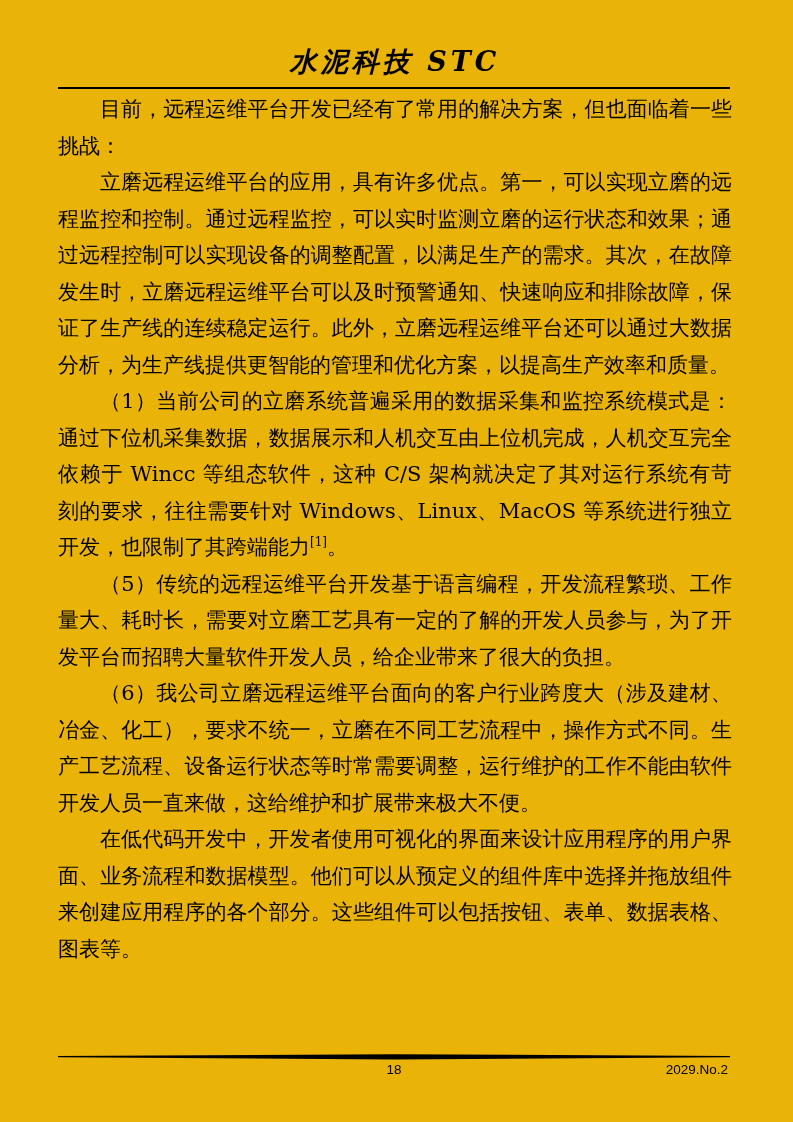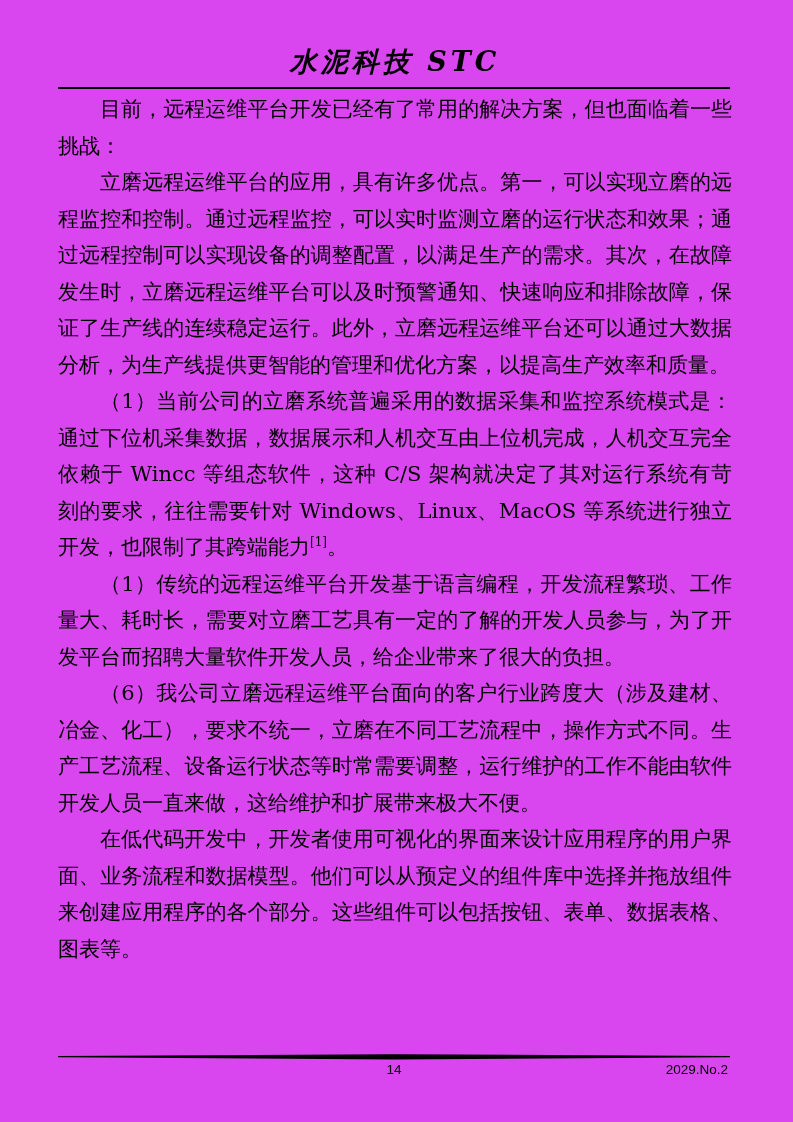--- a/index.html
+++ b/index.html
@@ -2,21 +2,21 @@
 <html><head>
 <meta charset="utf-8">
 <style>
   * { margin: 0; padding: 0; box-sizing: border-box; }
   html, body { background: #e8e8e8; }
   .page {
     position: relative;
     width: 793px;
     height: 1122px;
     margin: 0 auto;
-    background: #d946ef;
+    background: #eab308;
     color: #000000;
     overflow: hidden;
   }
   .header {
     position: absolute;
     top: 44px;
     left: 58px;
     width: 674px;
     text-align: center;
   }
@@ -96,29 +96,29 @@
   <div class="header">
     <span class="journal-title">水泥科技 STC</span>
   </div>
 
   <div class="header-rule"></div>
 
   <div class="body-text">
     <p>目前，远程运维平台开发已经有了常用的解决方案，但也面临着一些挑战：</p>
     <p>立磨远程运维平台的应用，具有许多优点。第一，可以实现立磨的远程监控和控制。通过远程监控，可以实时监测立磨的运行状态和效果；通过远程控制可以实现设备的调整配置，以满足生产的需求。其次，在故障发生时，立磨远程运维平台可以及时预警通知、快速响应和排除故障，保证了生产线的连续稳定运行。此外，立磨远程运维平台还可以通过大数据分析，为生产线提供更智能的管理和优化方案，以提高生产效率和质量。</p>
     <p><span>（1）当前公司的立磨系统普遍采用的数据采集和监控系统模式是：通过下位机采集数据，数据展示和人机交互由上位机完成，人机交互完全依赖于 Wincc 等组态软件，这种 C/S 架构就决定了其对运行系统有苛刻的要求，往往需要针对 Windows、Linux、MacOS 等系统进行独立开发，也限制了其跨端能力</span><sup>[1]</sup><span>。</span></p>
-    <p>（1）传统的远程运维平台开发基于语言编程，开发流程繁琐、工作量大、耗时长，需要对立磨工艺具有一定的了解的开发人员参与，为了开发平台而招聘大量软件开发人员，给企业带来了很大的负担。</p>
+    <p>（5）传统的远程运维平台开发基于语言编程，开发流程繁琐、工作量大、耗时长，需要对立磨工艺具有一定的了解的开发人员参与，为了开发平台而招聘大量软件开发人员，给企业带来了很大的负担。</p>
     <p>（6）我公司立磨远程运维平台面向的客户行业跨度大（涉及建材、冶金、化工），要求不统一，立磨在不同工艺流程中，操作方式不同。生产工艺流程、设备运行状态等时常需要调整，运行维护的工作不能由软件开发人员一直来做，这给维护和扩展带来极大不便。</p>
     <p>在低代码开发中，开发者使用可视化的界面来设计应用程序的用户界面、业务流程和数据模型。他们可以从预定义的组件库中选择并拖放组件来创建应用程序的各个部分。这些组件可以包括按钮、表单、数据表格、图表等。</p>
   </div>
 
   <div class="footer-rule-wrap">
     <svg viewBox="0 0 672 6" preserveAspectRatio="none" aria-hidden="true">
       <polygon points="0,2 336,0.2 672,2 672,3.2 336,5.6 0,3.2" fill="#000000"></polygon>
     </svg>
   </div>
 
   <div class="footer">
-    <span class="page-number">14</span>
+    <span class="page-number">18</span>
     <span class="issue-number">2029.No.2</span>
   </div>
 
 </div>
 
 </body></html>

